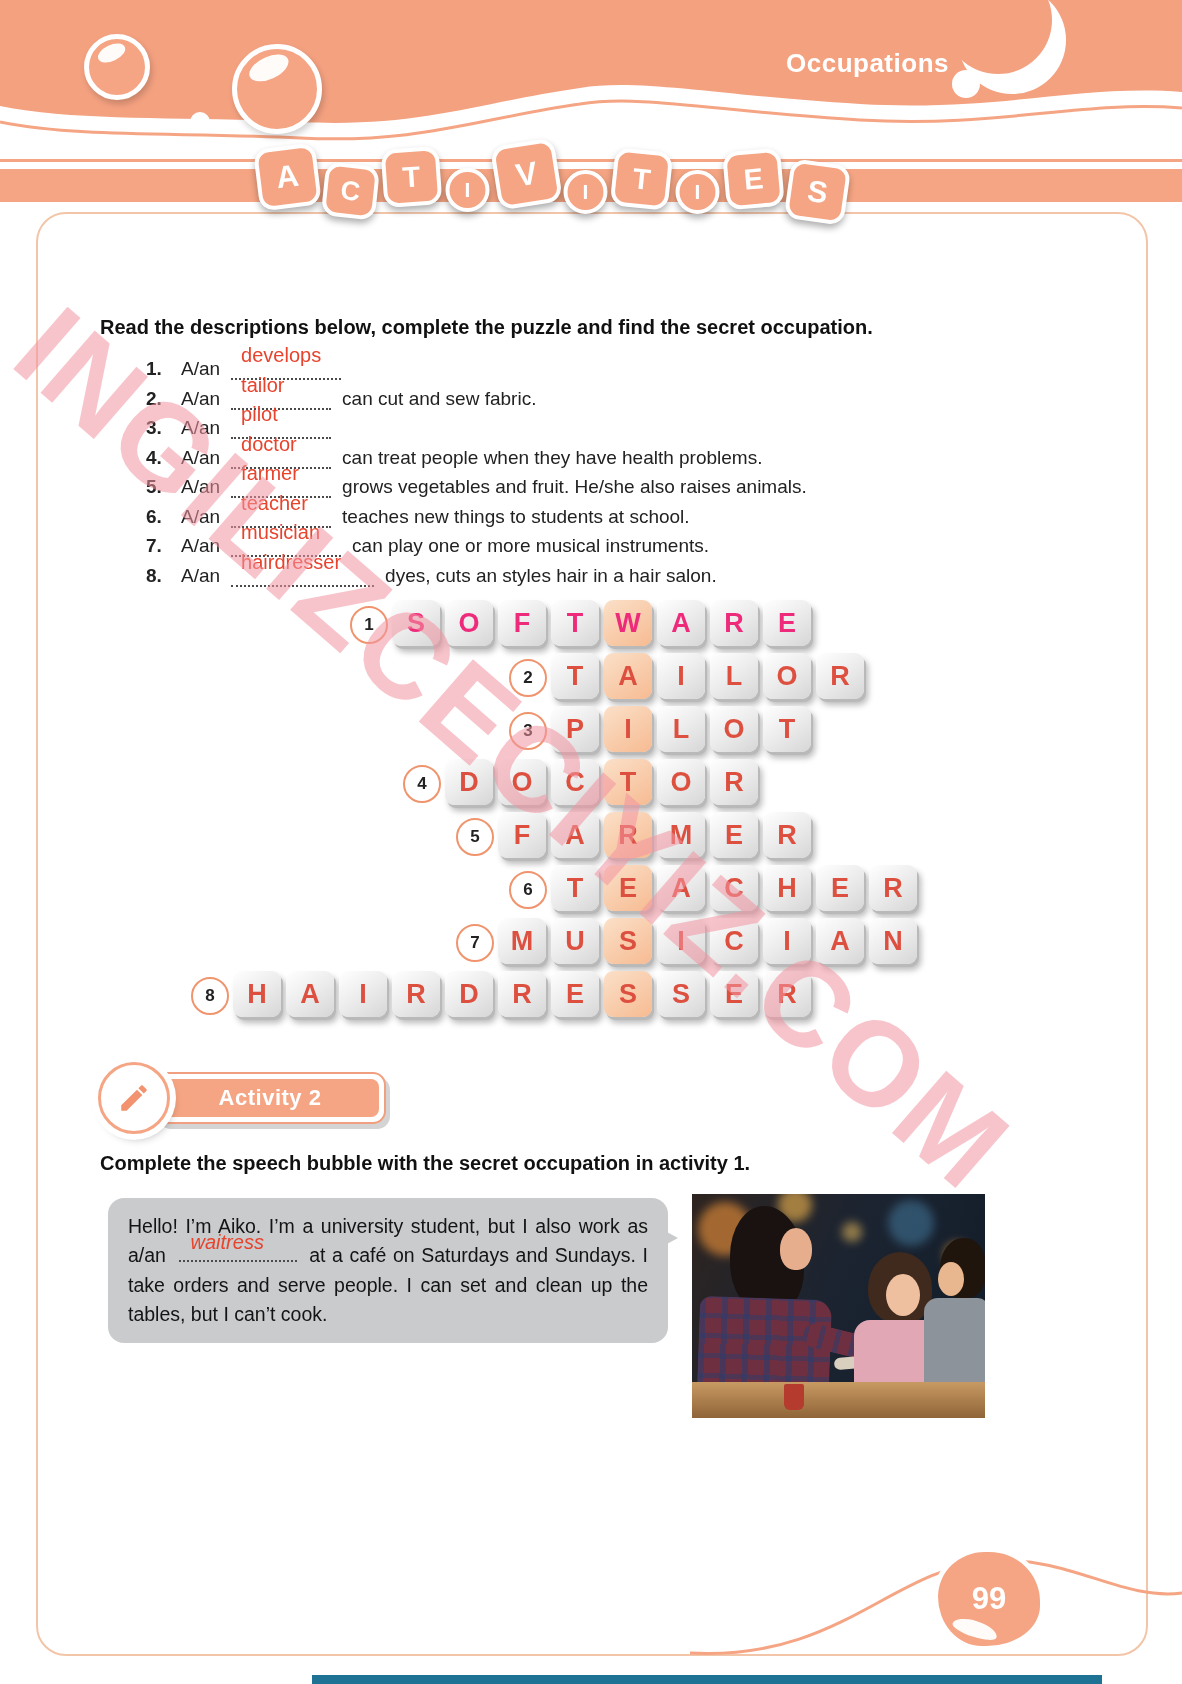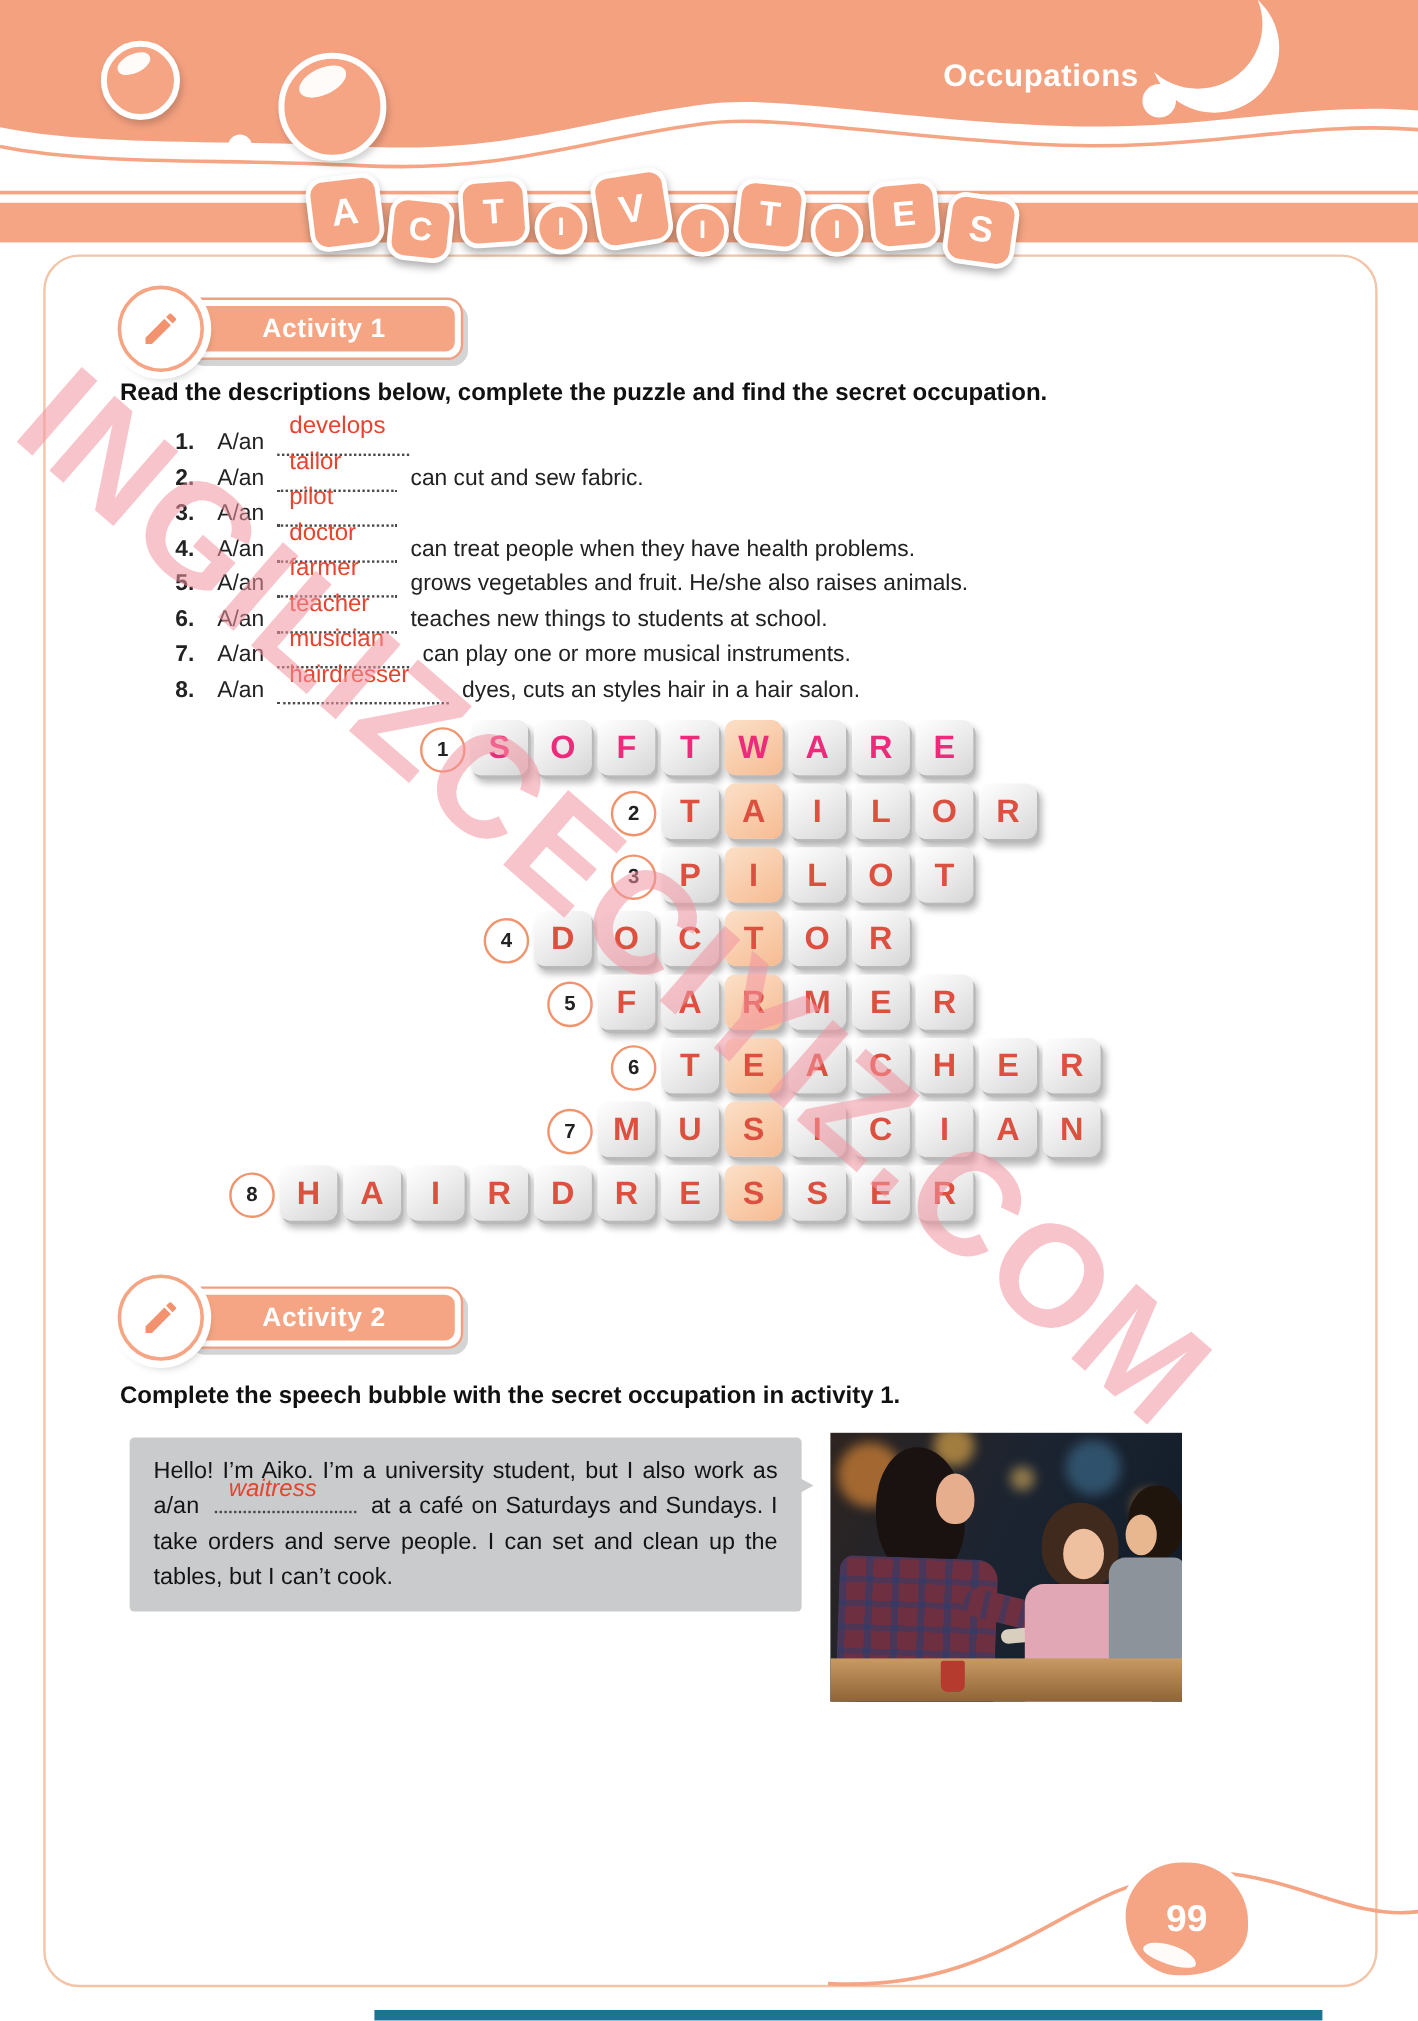--- a/index.html
+++ b/index.html
@@ -61,21 +61,21 @@
     display:flex;align-items:center;justify-content:center;}
   .pz-tile{width:48px;height:46px;border-radius:9px;
     background:linear-gradient(145deg,#ffffff 0%,#ececec 50%,#d6d6d6 100%);
     box-shadow:2px 3px 0 #b9b9b9,4px 6px 6px rgba(0,0,0,.28);
     display:flex;align-items:center;justify-content:center;font-weight:bold;font-size:27px;color:#dd5040;}
   .pz-tile.hl{background:linear-gradient(145deg,#fbe0c8,#f6bb92);}
   .pz-row.pink .pz-tile{color:#ee2a7b;}
 
   
   .bubble{position:absolute;left:108px;top:1198px;width:560px;box-sizing:border-box;background:#c9cbcd;
-    border-radius:4px;padding:14px 20px;font-size:19.5px;line-height:1.5;color:#141414;
+    border-radius:16px;padding:14px 20px;font-size:19.5px;line-height:1.5;color:#141414;
     text-align:justify;z-index:2;}
   .bubble::after{content:'';position:absolute;right:-24px;top:26px;width:0;height:0;
     border:14px solid transparent;border-left:26px solid #c9cbcd;}
   .b-slot{display:inline-block;position:relative;width:118px;height:13px;border-bottom:2px dotted #4a4a4a;margin:0 6px;font-style:italic;}
   .b-answer{position:absolute;left:12px;top:-20px;color:#e8432d;font-size:20px;}
 
   
   .photo{position:absolute;left:692px;top:1194px;width:293px;height:224px;overflow:hidden;z-index:3;
     background:linear-gradient(115deg,#2e2420 0%,#1c2431 45%,#101b28 100%);}
   .bk{position:absolute;border-radius:50%;filter:blur(5px);}
@@ -146,30 +146,20 @@
       <div class="act-tile" style="width: 50px; height: 50px; margin-top: 12px; transform: rotate(-4deg); font-size: 29px;">T</div>
       <div class="act-tile round" style="width: 36px; height: 36px; margin-top: 32px; transform: rotate(0deg); font-size: 21px;">I</div>
       <div class="act-tile" style="width: 56px; height: 56px; margin-top: 6px; transform: rotate(-9deg); font-size: 32px;">V</div>
       <div class="act-tile round" style="width: 36px; height: 36px; margin-top: 34px; transform: rotate(0deg); font-size: 21px;">I</div>
       <div class="act-tile" style="width: 50px; height: 50px; margin-top: 14px; transform: rotate(6deg); font-size: 29px;">T</div>
       <div class="act-tile round" style="width: 36px; height: 36px; margin-top: 34px; transform: rotate(0deg); font-size: 21px;">I</div>
       <div class="act-tile" style="width: 50px; height: 50px; margin-top: 14px; transform: rotate(-5deg); font-size: 29px;">E</div>
       <div class="act-tile" style="width: 52px; height: 52px; margin-top: 26px; transform: rotate(8deg); font-size: 30px;">S</div>
     </div>
 
-  <div class="act-header" style="top:238px;">
-    <div class="pencil-circle">
-      <svg width="34" height="34" viewBox="0 0 24 24">
-          <path fill="#f2926e" d="M3 17.2V21h3.8L17.9 9.9l-3.8-3.8L3 17.2zM20.7 7.1c.4-.4.4-1 0-1.4l-2.4-2.4c-.4-.4-1-.4-1.4 0l-1.8 1.8 3.8 3.8 1.8-1.8z"></path>
-        </svg>
-    </div>
-    <div class="act-banner">
-      <div class="act-banner-inner">Activity 1</div>
-    </div>
-  </div>
 
   <div class="instruction" style="top:316px;">Read the descriptions below, complete the puzzle and find the secret occupation.</div>
 
   <div id="questions">
       <div class="q-row">
         <span class="q-num">1.</span>
         <span class="q-pre">A/an</span>
         <span class="q-slot" style="width: 110px;">
           <span class="q-answer">develops</span>
         </span>

